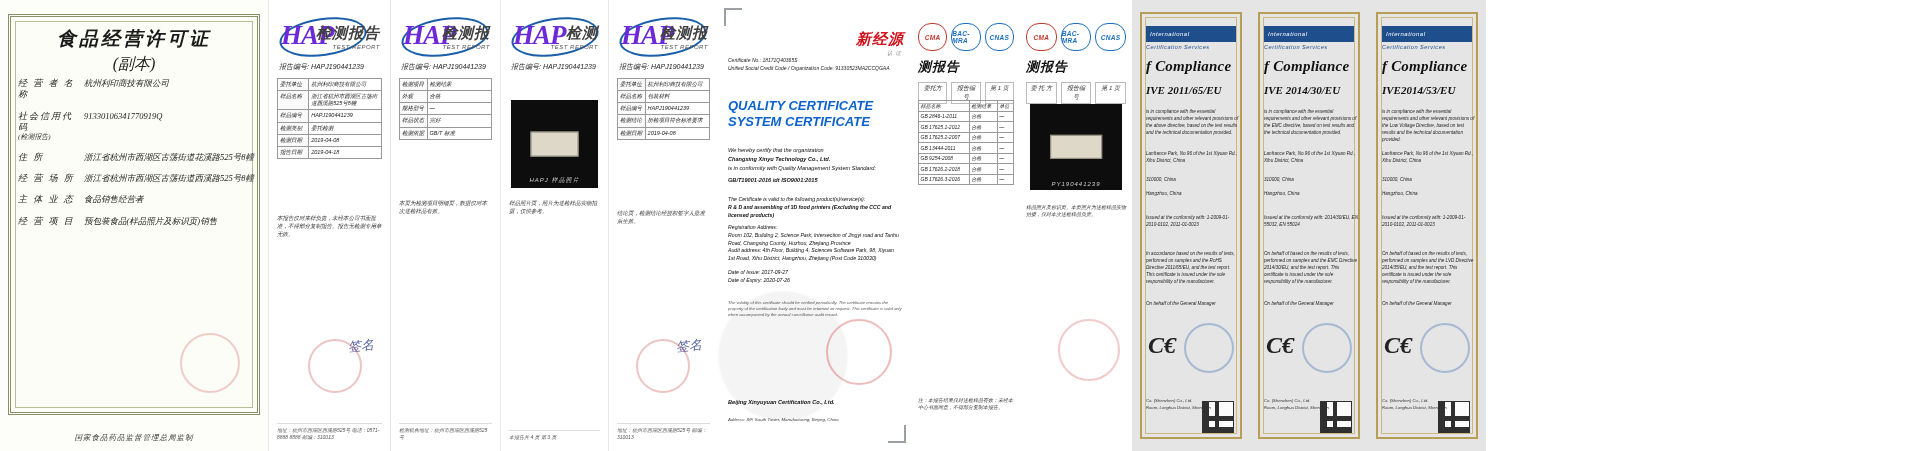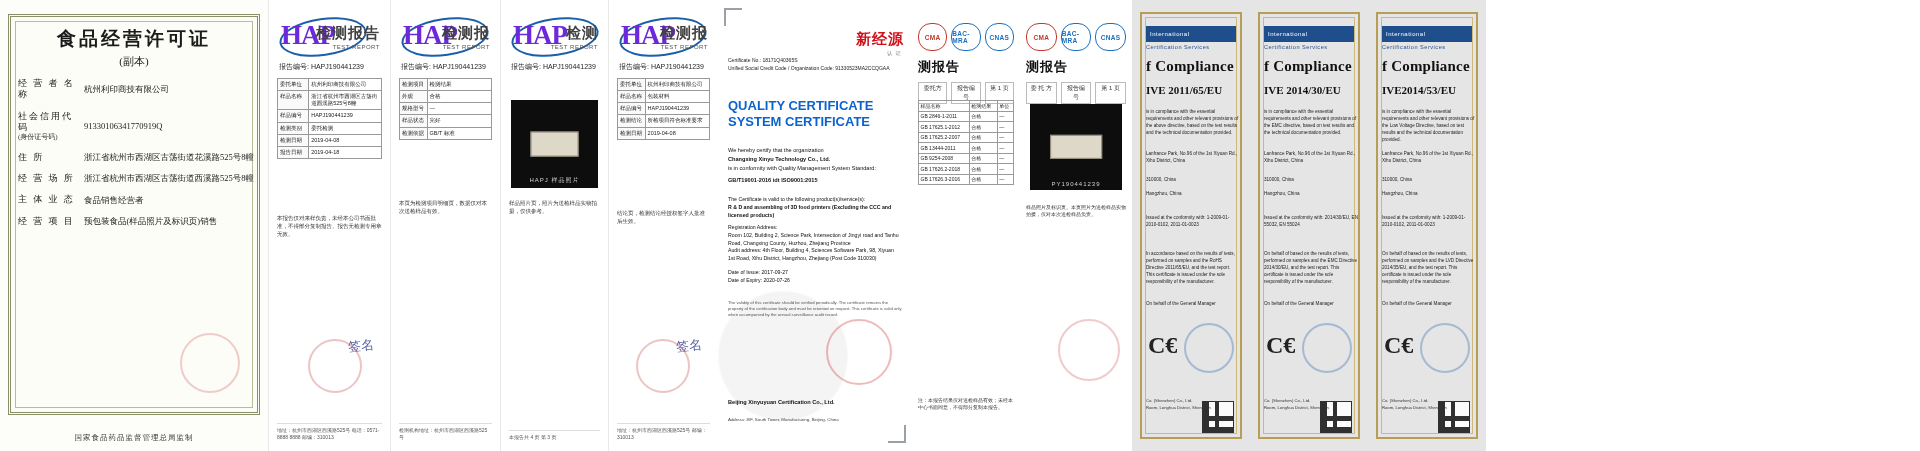--- a/index.html
+++ b/index.html
@@ -7,20 +7,21 @@
     width:1920px;height:451px;
     background:#ffffff;
     font-family:"Liberation Sans", sans-serif;
     overflow:hidden;
   }
   .strip{
     position:relative;
     width:1920px;height:451px;
     display:flex;
     align-items:stretch;
+    font-style:italic;
   }
 
   
   .cert{
     position:relative;
     background:#ffffff;
     overflow:hidden;
     flex:0 0 auto;
     box-sizing:border-box;
   }
@@ -38,28 +39,28 @@
     border:1px solid #b9bd95;
   }
   .c1 .title{
     position:absolute;top:26px;left:0;right:0;text-align:center;
     font-family:"Liberation Serif", serif;
     font-size:19px;font-weight:bold;color:#1b1b1b;letter-spacing:3px;
   }
   .c1 .subtitle{
     position:absolute;top:54px;left:0;right:0;text-align:center;
     font-family:"Liberation Serif", serif;
-    font-size:11px;color:#222;
+    font-size:16px;color:#222;
   }
   .c1 .rows{
     position:absolute;left:18px;right:14px;top:78px;
     font-family:"Liberation Serif", serif;
     font-size:8.5px;color:#1b1b1b;line-height:1.25;
   }
-  .c1 .row{display:flex;margin-bottom:10px;align-items:center;}
+  .c1 .row{display:flex;margin-bottom:10px;align-items:flex-start;}
   .c1 .rl{width:64px;flex:0 0 64px;letter-spacing:2px;font-size:9px;}
   .c1 .rv{flex:1;border-bottom:0px;padding-left:2px;word-break:break-all;}
   .c1 .rsub{display:block;font-size:7px;color:#333;letter-spacing:0;}
   .c1 .valid{
     position:absolute;left:0;right:0;bottom:22px;text-align:center;
     font-family:"Liberation Serif", serif;font-size:10px;letter-spacing:2px;
   }
   .c1 .footer{
     position:absolute;left:0;right:0;bottom:8px;text-align:center;
     font-size:7.5px;color:#333;letter-spacing:1px;
@@ -276,21 +277,21 @@
   <div class="cert c1">
     <div class="page"></div>
     <div class="title">食品经营许可证</div>
     <div class="subtitle">(副本)</div>
     <div class="rows">
       <div class="row">
           <div class="rl">经 营 者 名 称</div>
           <div class="rv">杭州利印商技有限公司</div>
         </div>
       <div class="row">
-          <div class="rl"><span>社会信用代码</span><span class="rsub">(身份证号码)</span></div>
+          <div class="rl"><span>社会信用代码</span><span class="rsub">(检测报告)</span></div>
           <div class="rv">91330106341770919Q</div>
         </div>
       <div class="row">
           <div class="rl">住            所</div>
           <div class="rv">浙江省杭州市西湖区古荡街道花溪路525号8幢</div>
         </div>
       <div class="row">
           <div class="rl">经 营 场 所</div>
           <div class="rv">浙江省杭州市西湖区古荡街道西溪路525号8幢</div>
         </div>

